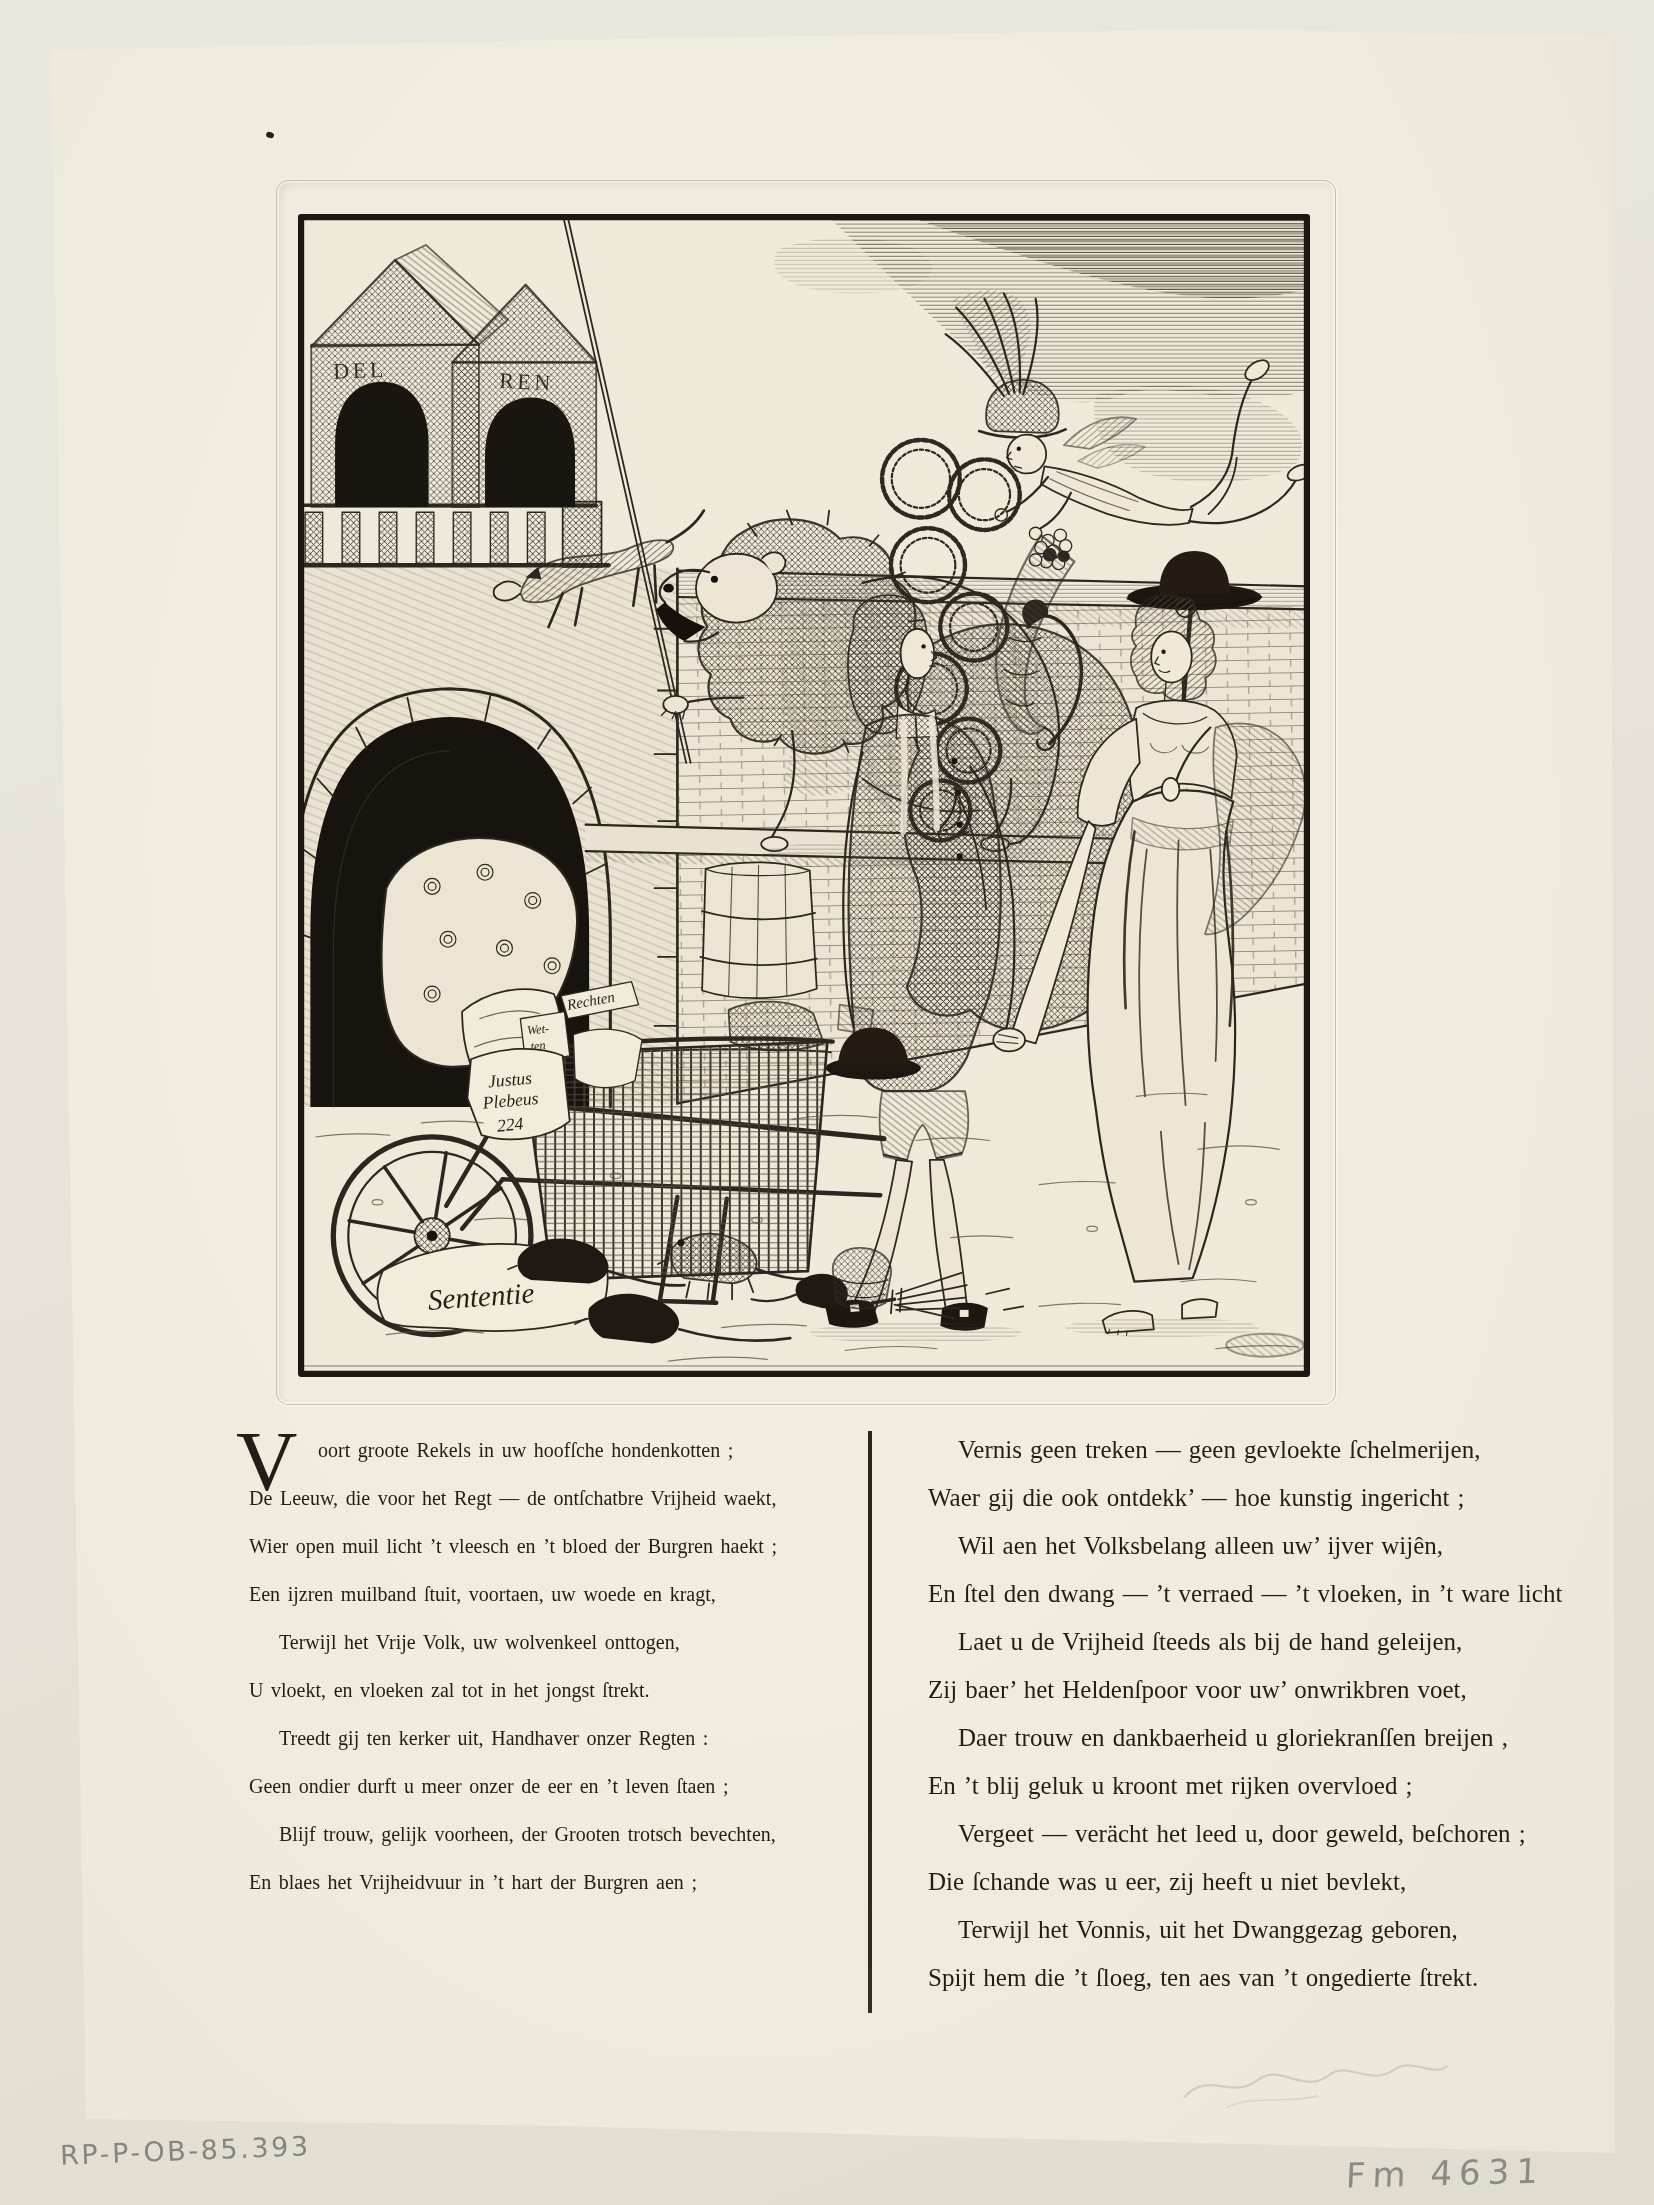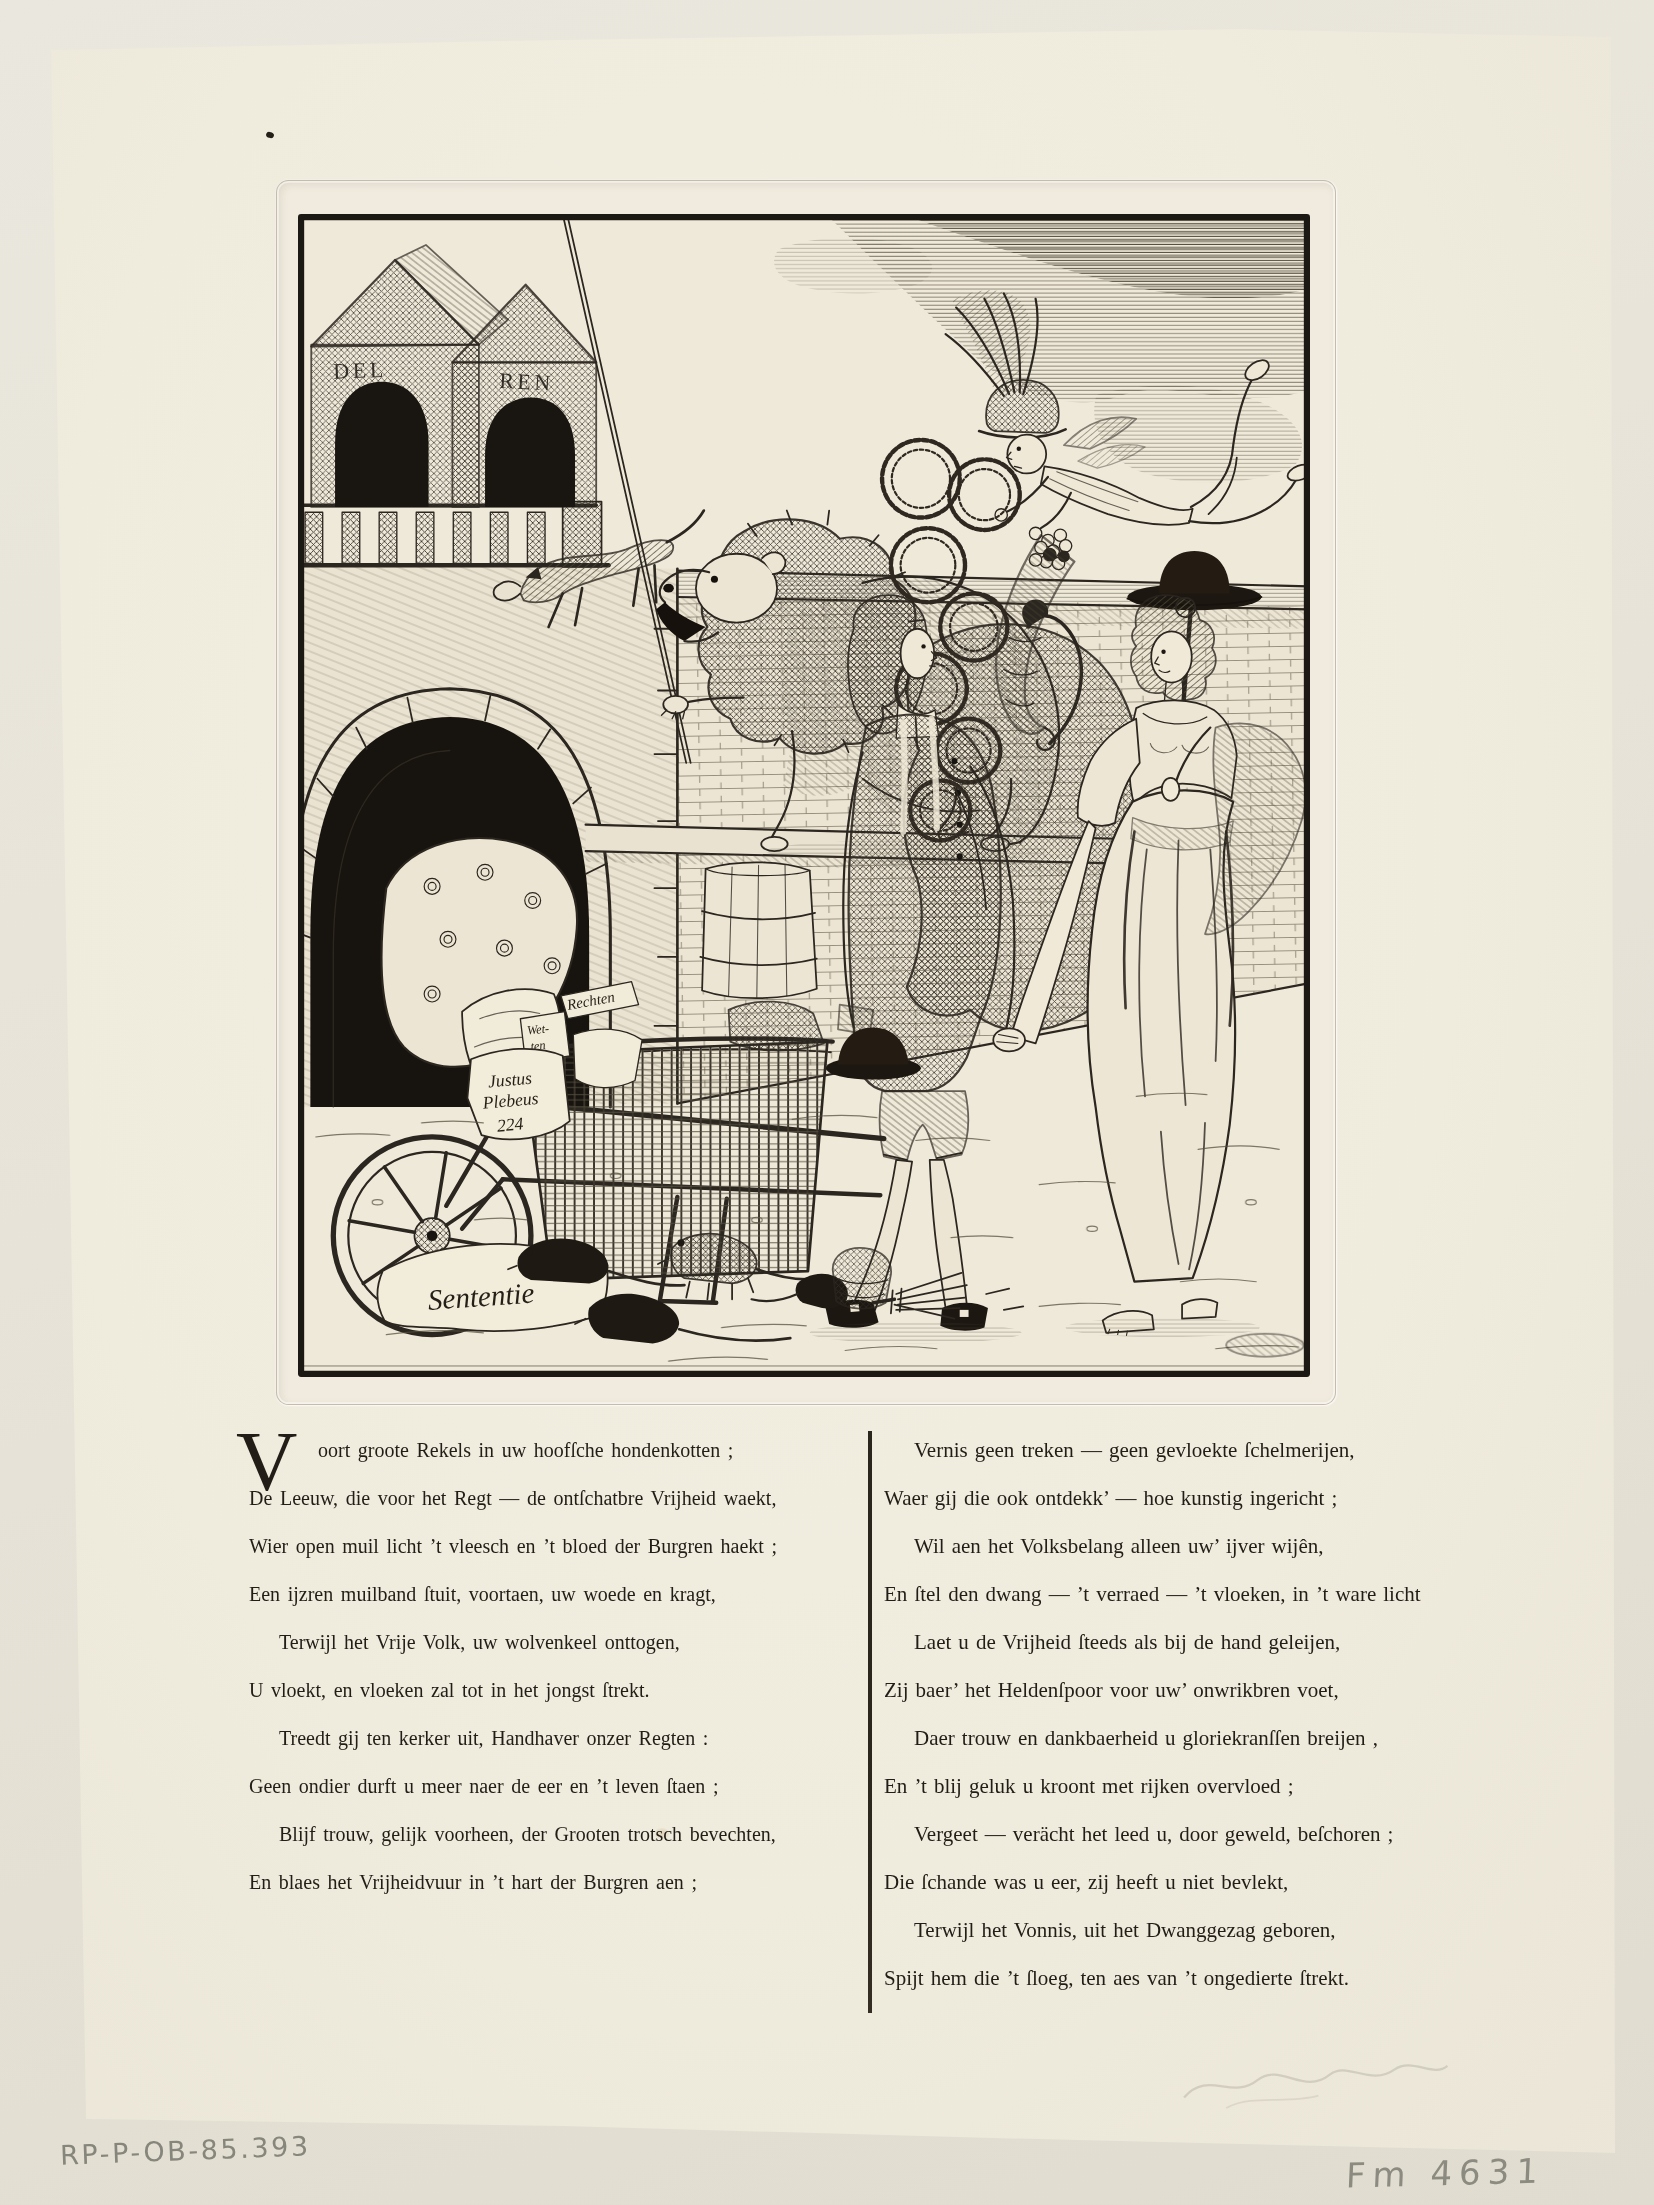--- a/index.html
+++ b/index.html
@@ -14,21 +14,21 @@
          border:0.9px solid rgba(125,114,92,.38);border-radius:12.4px;background:#f0ebde;
          box-shadow:inset 0 0 0 1.8px rgba(255,255,255,.55), inset 2.6px 2.6px 8px rgba(130,120,100,.18), 0.9px 0.9px 1.8px rgba(255,255,255,.8);}
   .etching{position:absolute;left:298px;top:214px;width:1012px;height:1163px;background:#efe9da;}
   .etching svg{display:block;width:100%;height:100%;}
 
   
   .dropcap{position:absolute;left:236px;top:1419px;font-size:85px;line-height:1;color:#221d16;}
   .col{position:absolute;top:1426px;color:#221d16;}
   .col p{margin:0;height:48px;line-height:48px;white-space:nowrap;}
   .col-left{left:249px;font-size:20px;word-spacing:2.6px;}
-  .col-right{left:884px;font-size:21px;word-spacing:1.8px;}
+  .col-right{left:928px;font-size:25px;word-spacing:1.8px;}
   .ind{padding-left:30px;}
   .first{padding-left:69px;}
   .divider{position:absolute;left:868px;top:1431px;width:3.5px;height:582px;
            background:linear-gradient(#2a251d 0%,#2a251d 55%,#332d24 100%);}
 
   
   .annot{position:absolute;color:#87867c;font-family:"DejaVu Sans",sans-serif;}
   .annot-left{left:60px;top:2135px;font-size:27px;letter-spacing:2.6px;transform:rotate(-2.2deg);}
   .annot-right{left:1346px;top:2153px;font-size:34px;letter-spacing:7px;transform:rotate(-1.5deg) skewX(-4deg);color:#8c8b81;}
   .scribble{position:absolute;left:1173px;top:2043px;}
@@ -409,21 +409,21 @@
   <div>
     <div class="dropcap">V</div>
     <div class="col col-left">
       <p class="first">oort groote Rekels in uw hoofſche hondenkotten ;</p>
       <p>De Leeuw, die voor het Regt — de ontſchatbre Vrijheid waekt,</p>
       <p>Wier open muil licht ’t vleesch en ’t bloed der Burgren haekt ;</p>
       <p>Een ijzren muilband ſtuit, voortaen, uw woede en kragt,</p>
       <p class="ind">Terwijl het Vrije Volk, uw wolvenkeel onttogen,</p>
       <p>U vloekt, en vloeken zal tot in het jongst ſtrekt.</p>
       <p class="ind">Treedt gij ten kerker uit, Handhaver onzer Regten :</p>
-      <p>Geen ondier durft u meer naer de eer en ’t leven ſtaen ;</p>
+      <p>Geen ondier durft u meer onzer de eer en ’t leven ſtaen ;</p>
       <p class="ind">Blijf trouw, gelijk voorheen, der Grooten trotsch bevechten,</p>
       <p>En blaes het Vrijheidvuur in ’t hart der Burgren aen ;</p>
     </div>
     <div class="divider"></div>
     <div class="col col-right">
       <p class="ind">Vernis geen treken — geen gevloekte ſchelmerijen,</p>
       <p>Waer gij die ook ontdekk’ — hoe kunstig ingericht ;</p>
       <p class="ind">Wil aen het Volksbelang alleen uw’ ijver wijên,</p>
       <p>En ſtel den dwang — ’t verraed — ’t vloeken, in ’t ware licht</p>
       <p class="ind">Laet u de Vrijheid ſteeds als bij de hand geleijen,</p>

